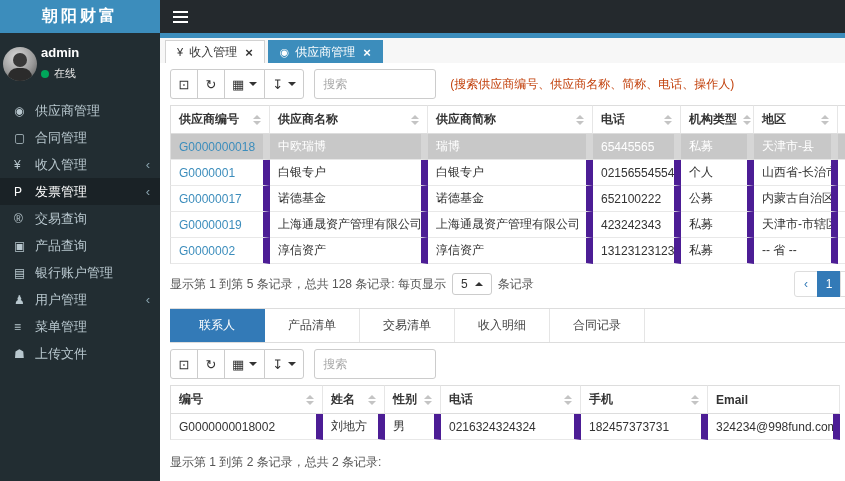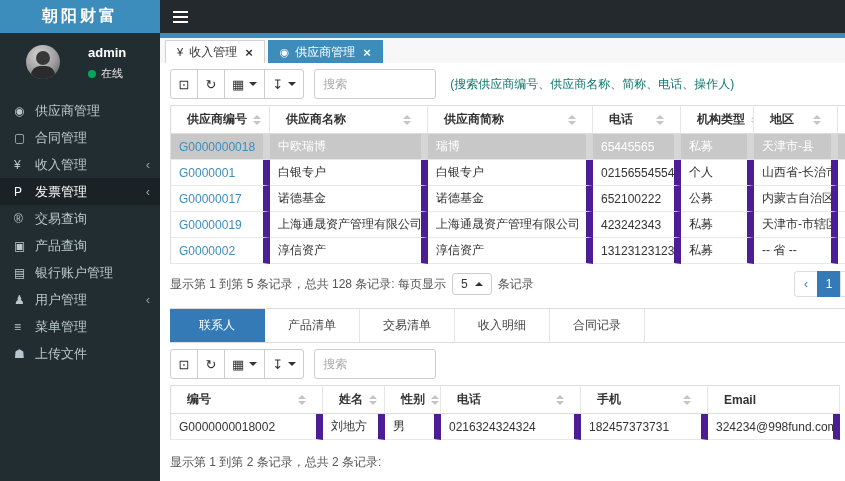--- a/index.html
+++ b/index.html
@@ -3,21 +3,21 @@
 <meta charset="utf-8">
 <style>
   *{margin:0;padding:0;box-sizing:border-box}
   html,body{width:845px;height:481px;overflow:hidden}
   body{font-family:"Liberation Sans","DejaVu Sans",sans-serif;background:#fff;position:relative;font-size:12px;color:#333}
   .app{display:flex;width:845px;height:481px}
 
   
   .sidebar{width:160px;background:#222d32;flex-shrink:0;display:flex;flex-direction:column}
   .logo{height:33px;background:#3c8dbc;color:#ffffff;font-size:16px;font-weight:bold;display:flex;align-items:center;justify-content:center;letter-spacing:3px;cursor:pointer}
-  .user-panel{display:flex;padding:10px 10px 8px 26px;gap:28px;align-items:center}
+  .user-panel{display:flex;padding:10px 10px 8px 3px;gap:4px;align-items:flex-end}
   .avatar{width:34px;height:34px;border-radius:50%;background:radial-gradient(circle at 40% 30%,#d8d8d8 0%,#9a9a9a 55%,#4c4c4c 100%);position:relative;overflow:hidden;flex-shrink:0}
   .avatar::before{content:"";position:absolute;width:14px;height:14px;background:#383838;border-radius:50%;left:10px;top:6px}
   .avatar::after{content:"";position:absolute;width:24px;height:15px;background:#2b2b2b;border-radius:9px 9px 0 0;left:5px;top:21px}
   .user-name{color:#fff;font-size:13px;font-weight:bold;margin-top:2px}
   .user-status{display:flex;align-items:center;gap:5px;margin-top:6px}
   .dot{width:8px;height:8px;border-radius:50%;background:#00a65a}
   .status-label{color:#e6e6e6;font-size:11px}
   .menu{margin-top:8px}
   .menu-item{display:flex;align-items:center;height:27px;padding:0 10px 0 14px;color:#b8c7ce;font-size:13px;cursor:pointer}
   .menu-item .mi{width:21px;font-size:12px;flex-shrink:0}
@@ -44,25 +44,25 @@
   .toolbar{display:flex;align-items:center;height:30px;margin:2px 0 6px}
   .btn-group{display:flex}
   .btn{height:30px;min-width:28px;background:#fff;border:1px solid #ccc;display:flex;align-items:center;justify-content:center;gap:5px;padding:0 7px;cursor:pointer;color:#333;font-size:13px}
   .btn + .btn{margin-left:-1px}
   .btn:first-child{border-radius:3px 0 0 3px}
   .btn:last-child{border-radius:0 3px 3px 0}
   .caret-d{width:0;height:0;border-left:4px solid transparent;border-right:4px solid transparent;border-top:4px solid #333}
   .caret-u{width:0;height:0;border-left:4px solid transparent;border-right:4px solid transparent;border-bottom:4px solid #333}
   .search-input{height:30px;width:122px;border:1px solid #ccc;border-radius:3px;margin-left:10px;padding:0 8px;font-size:12px;color:#333;outline:none;font-family:inherit}
   .search-input::placeholder{color:#aaa}
-  .hint{color:#0f766e;font-size:12px;margin-left:14px;white-space:nowrap}
+  .hint{color:#c2410c;font-size:12px;margin-left:14px;white-space:nowrap}
 
   
   .tbl{border-collapse:separate;border-spacing:0;table-layout:fixed;font-size:12px}
-  .tbl th{border-top:1px solid #ddd;border-bottom:1px solid #ddd;border-right:1px solid #e6e6e6;padding:5px 16px;text-align:left;font-weight:bold;height:24px;white-space:nowrap;overflow:hidden;cursor:pointer;background:#fff}
+  .tbl th{border-top:1px solid #ddd;border-bottom:1px solid #ddd;border-right:1px solid #e6e6e6;padding:5px 8px;text-align:left;font-weight:bold;height:24px;white-space:nowrap;overflow:hidden;cursor:pointer;background:#fff}
   .tbl th:first-child,.tbl td:first-child{border-left:1px solid #ddd}
   .tbl td{border-right:7px solid #4c1d95;border-bottom:1px solid #e8e8e8;padding:4px 8px;height:23px;white-space:nowrap;overflow:hidden}
   .tbl a{color:#3c8dbc;text-decoration:none;cursor:pointer}
   .tbl tr.selected td{background:#c8c8c8;color:#fff;border-right-color:#d6d6d6}
   .thc{display:flex;align-items:center;justify-content:space-between}
   .sort{display:inline-flex;flex-direction:column;gap:2px;margin-left:6px;flex-shrink:0}
   .sort b{display:block;width:0;height:0;border-left:4px solid transparent;border-right:4px solid transparent}
   .sort .u{border-bottom:4px solid #c4c4c4}
   .sort .d{border-top:4px solid #c4c4c4}
 

